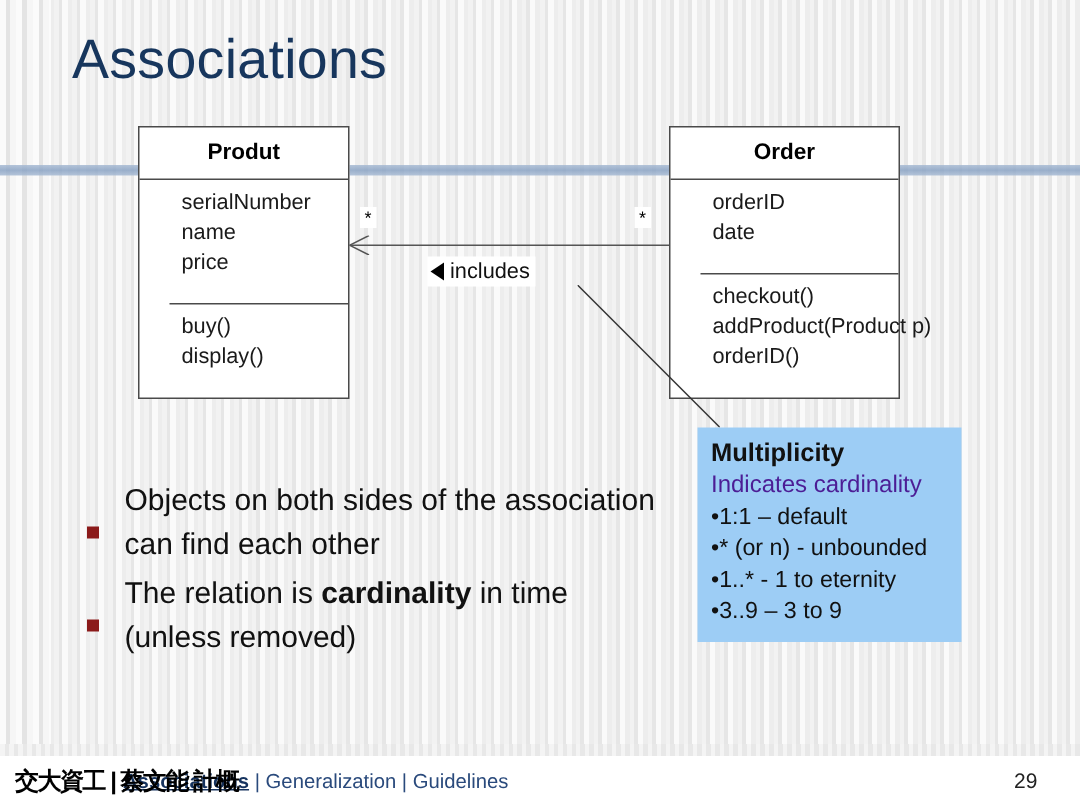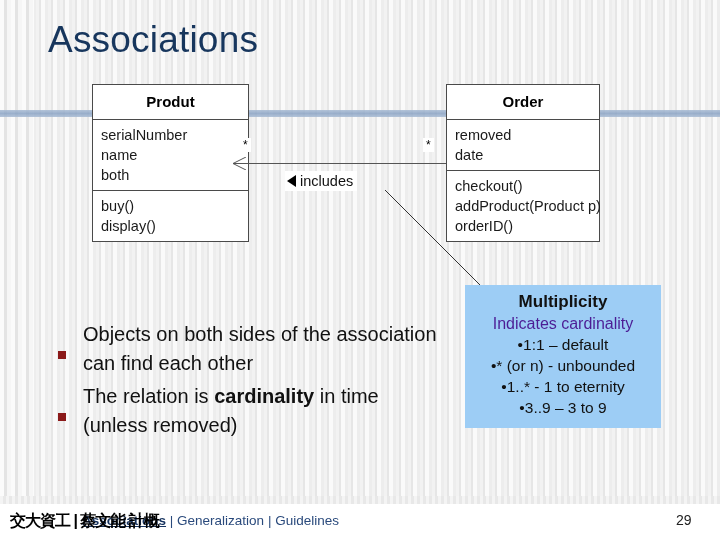--- a/index.html
+++ b/index.html
@@ -44,22 +44,22 @@
   .uml .sect{border-bottom:1px solid #4a4a4a;box-sizing:border-box;}
   .uml .sect:last-child{border-bottom:none;}
   .uml .cname{
     font-weight:bold;font-size:15px;color:#000;text-align:center;
     padding:8px 0 9px;
   }
   .uml .row{
     font-size:14.5px;color:#1a1a1a;padding:1px 0 1px 8px;line-height:18px;
     white-space:nowrap;
   }
-  .uml .pad{padding-top:5px;padding-bottom:5px;}
-  #produt{left:92px;top:84px;width:157px;}
+  .uml .pad{padding-top:5px;padding-bottom:17px;margin-left:20px;}
+  #produt{left:92px;top:84px;width:141px;}
   #order{left:446px;top:84px;width:154px;}
 
   
   .assoc-line{
     position:absolute;left:233px;top:163px;width:213px;height:1px;
     background:#555;
   }
   .arrowhead{
     position:absolute;left:233px;top:157px;width:14px;height:13px;
   }
@@ -92,22 +92,22 @@
   .sq{
     width:8px;height:8px;background:#8b1a1a;margin:11px 17px 0 0;flex:none;
   }
   .btext{
     font-size:20px;color:#111;line-height:29px;
   }
   .btext b{font-weight:bold;}
 
   
   #callout{
-    position:absolute;left:465px;top:285px;width:196px;
-    background:#9dcdf5;padding:6px 9px 10px 9px;box-sizing:border-box;text-align:center;
+    position:absolute;left:465px;top:285px;width:176px;
+    background:#9dcdf5;padding:6px 9px 10px 9px;box-sizing:border-box;
   }
   #callout .ch{font-size:17px;font-weight:bold;color:#111;line-height:22px;}
   #callout .csub{font-size:16px;color:#4c1d95;line-height:21px;}
   #callout .cb{font-size:15.5px;color:#111;line-height:21px;white-space:nowrap;}
 
   
   .footbar{
     position:absolute;left:0;top:496px;width:720px;height:44px;
     background:#ffffff;
   }
@@ -140,34 +140,34 @@
 
   <div class="title">Associations</div>
 
   <div class="uml" id="produt">
     <div class="sect">
       <div class="cname">Produt</div>
     </div>
     <div class="sect pad">
       <div class="row">serialNumber</div>
       <div class="row">name</div>
-      <div class="row">both</div>
+      <div class="row">price</div>
     </div>
     <div class="sect pad">
       <div class="row">buy()</div>
       <div class="row">display()</div>
     </div>
   </div>
 
   <div class="uml" id="order">
     <div class="sect">
       <div class="cname">Order</div>
     </div>
     <div class="sect pad">
-      <div class="row">removed</div>
+      <div class="row">orderID</div>
       <div class="row">date</div>
     </div>
     <div class="sect pad">
       <div class="row">checkout()</div>
       <div class="row">addProduct(Product p)</div>
       <div class="row">orderID()</div>
     </div>
   </div>
 
   <div class="assoc-line"></div>

